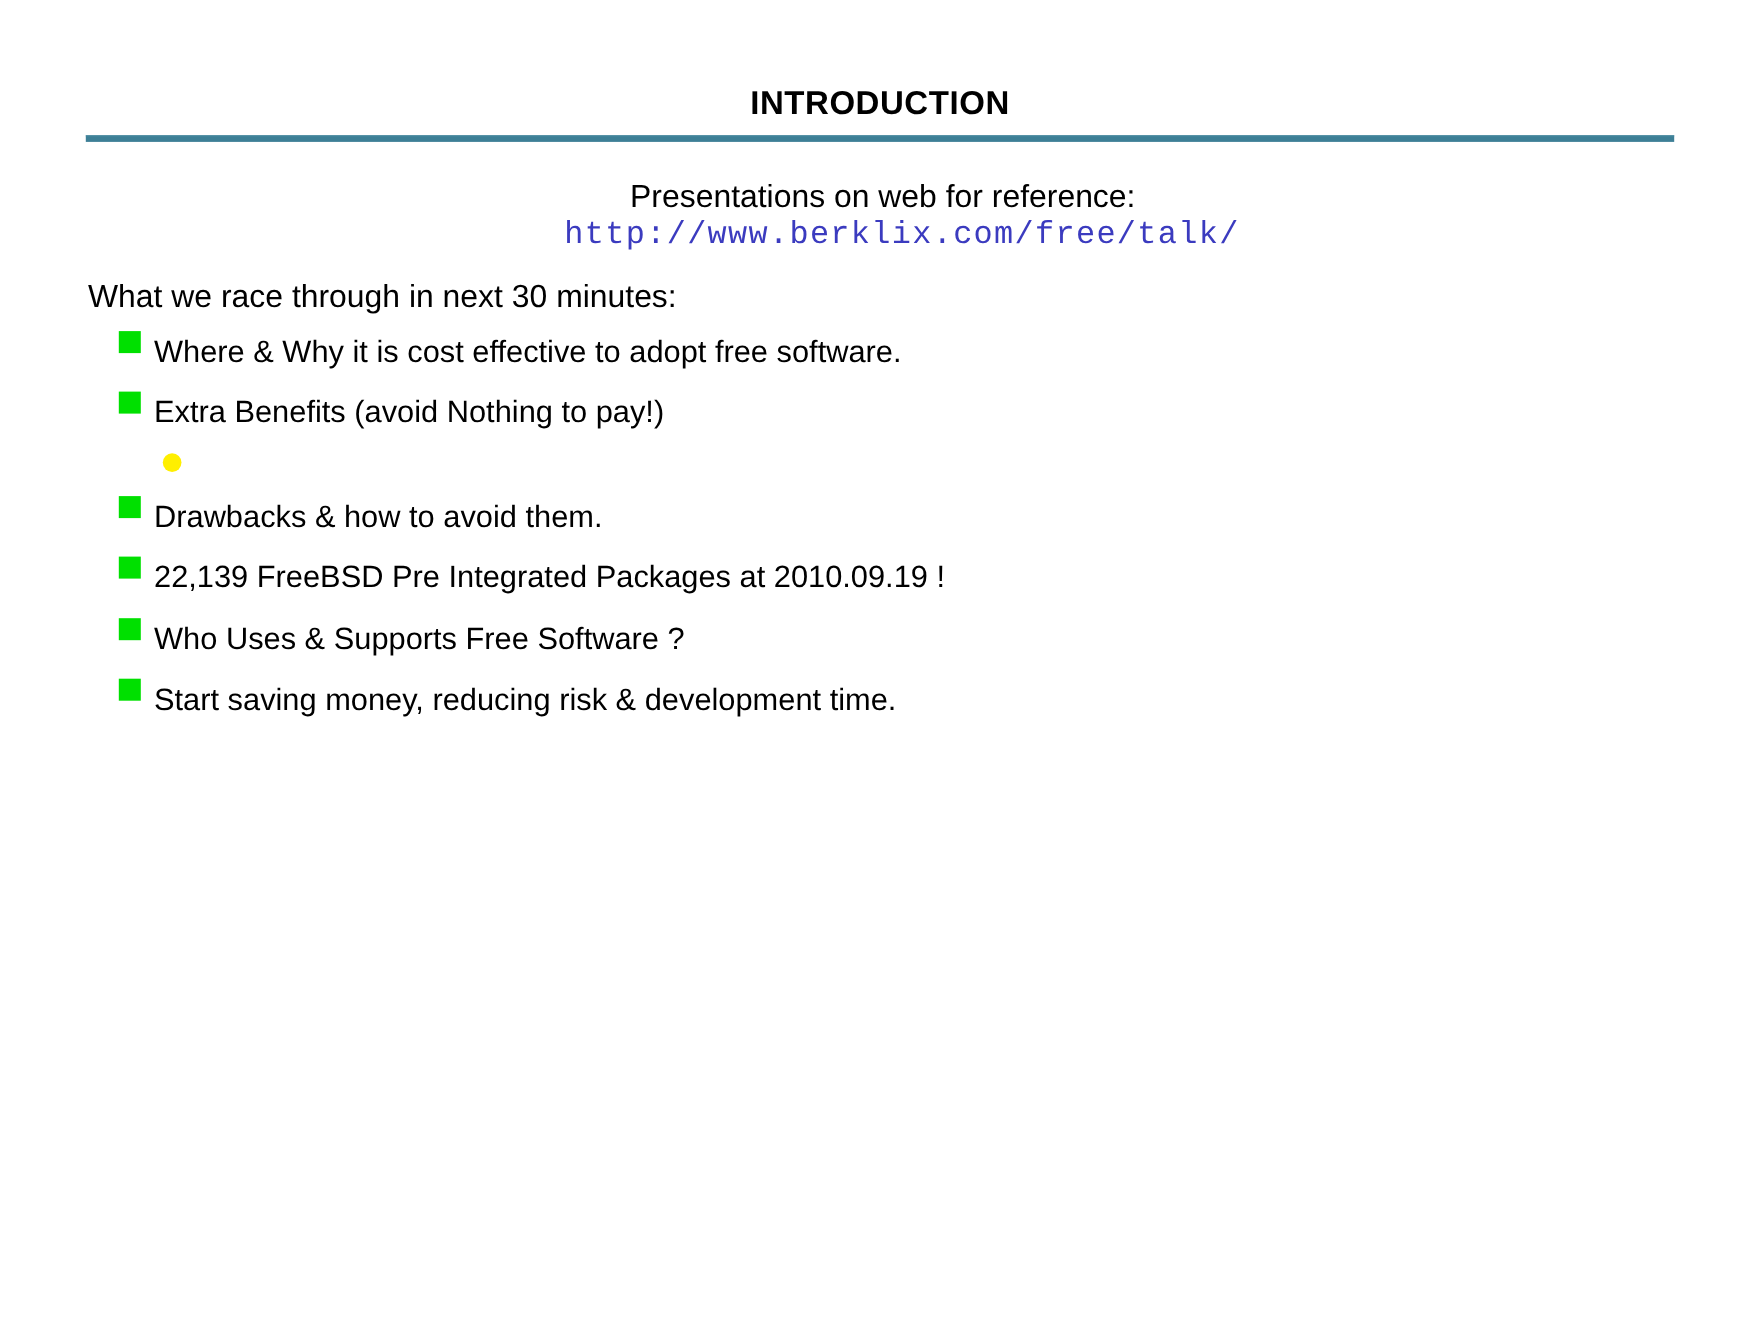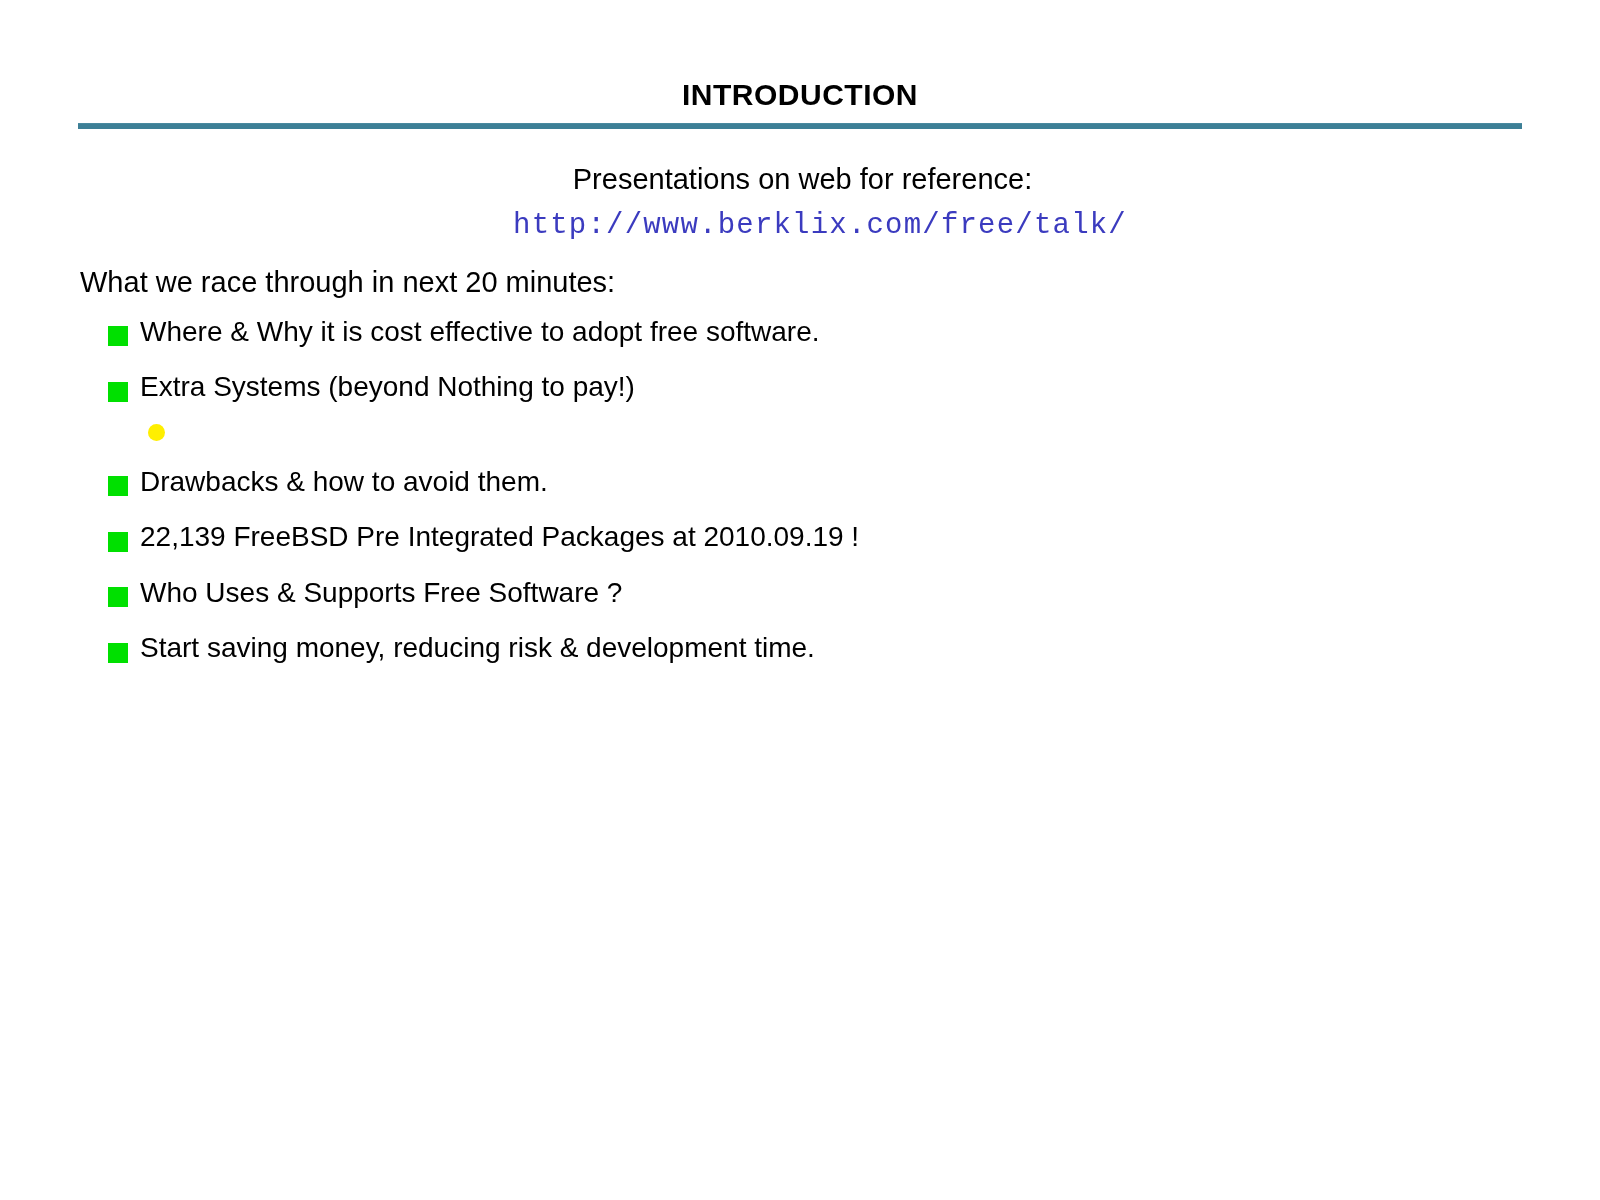--- a/index.html
+++ b/index.html
@@ -43,35 +43,35 @@
     line-height: 1.25;
     margin: 6px 0 0 5px;
     text-align: center;
   }
   .url-line {
     text-align: center;
     font-family: "Liberation Mono", monospace;
     font-size: 29px;
     letter-spacing: 1.2px;
     color: #3b3bbf;
-    margin: 12px 0 0 40px;
+    margin: 0 0 0 40px;
   }
   .lead-line-2 {
     font-size: 29px;
     line-height: 1.25;
     margin: 22px 0 0 2px;
   }
   ul.bullets {
     list-style: none;
     margin: 14px 0 0 0;
     padding: 0;
   }
   ul.bullets > li {
     display: flex;
-    align-items: flex-end;
+    align-items: flex-start;
     font-size: 28px;
     line-height: 1.2;
     margin: 0 0 22px 0;
   }
   ul.bullets > li.level2 {
     margin-left: 42px;
     margin-bottom: 22px;
   }
   .marker {
     flex: 0 0 auto;
@@ -104,32 +104,32 @@
 
   <div class="slide-title">INTRODUCTION</div>
   <div class="title-rule"></div>
 
   <div class="body-area">
 
     <div class="lead-line">Presentations on web for reference:</div>
 
     <div class="url-line">http://www.berklix.com/free/talk/</div>
 
-    <div class="lead-line-2">What we race through in next 20 minutes:</div>
+    <div class="lead-line-2">What we race through in next 30 minutes:</div>
 
     <ul class="bullets">
 
       <li>
         <span class="marker marker-square"></span>
         <span class="bullet-text">Where &amp; Why it is cost effective to adopt free software.</span>
       </li>
 
       <li>
         <span class="marker marker-square"></span>
-        <span class="bullet-text">Extra Systems (beyond Nothing to pay!)</span>
+        <span class="bullet-text">Extra Benefits (avoid Nothing to pay!)</span>
       </li>
 
       <li class="level2">
         <span class="marker marker-disc"></span>
       </li>
 
       <li>
         <span class="marker marker-square"></span>
         <span class="bullet-text">Drawbacks &amp; how to avoid them.</span>
       </li>

